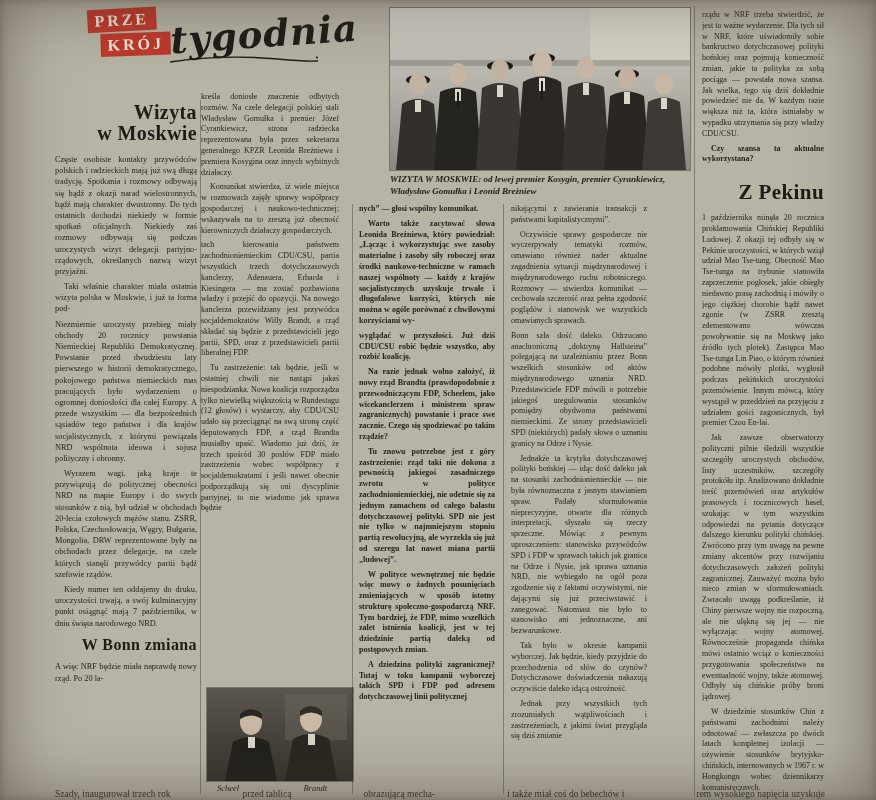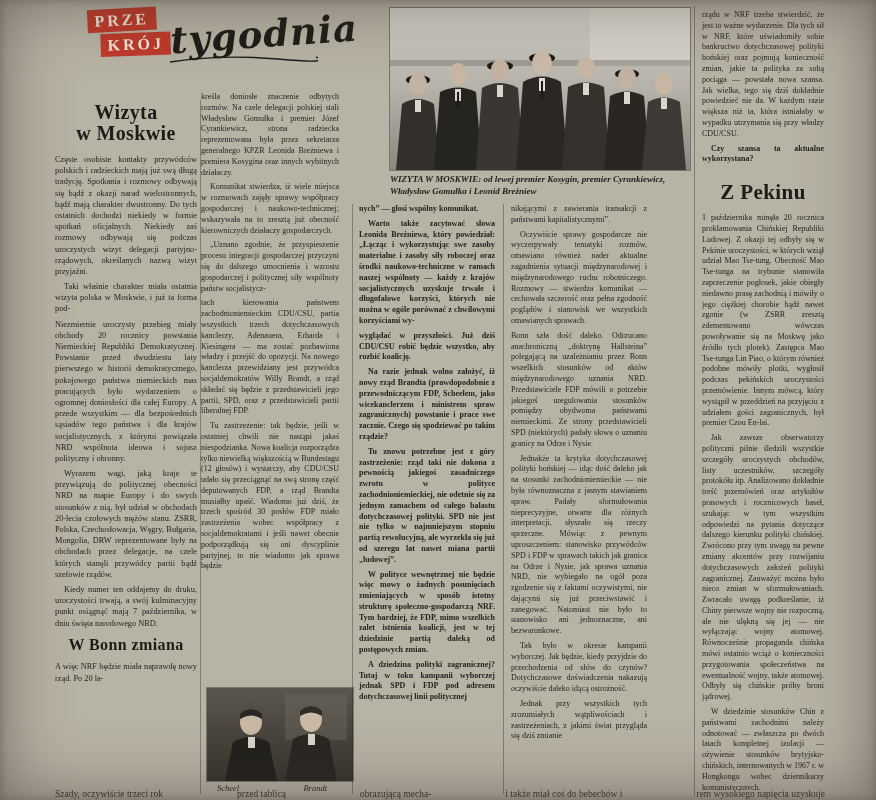--- a/index.html
+++ b/index.html
@@ -35,21 +35,21 @@
   
   .col { position:absolute; text-align:justify; font-size:8px; line-height:1.35; overflow:hidden; }
   .col p { margin:0 0 4px; text-indent:9px; }
   .col p.noind { text-indent:0; }
   .col1 { left:55px;  top:100px; width:142px; height:694px; font-size:8.3px; }
   .col2 { left:201px; top:92px;  width:138px; height:594px; }
   .col3 { left:359px; top:204px; width:136px; height:590px;font-weight:bold; }
   .col4 { left:511px; top:204px; width:136px; height:590px; }
   .col5 { left:702px; top:10px;  width:122px; height:780px; }
 
-  .hl { font-weight:700; text-align:center; color:#1f1c17; letter-spacing:.4px; }
+  .hl { font-weight:700; text-align:right; color:#1f1c17; letter-spacing:.4px; }
   .hl1 { font-size:20px; line-height:1.05; white-space:pre-line; margin:2px 0 10px; }
   .hl2 { font-size:20px; line-height:1.05; margin:18px 0 9px; }
   .hl3 { font-size:16px; line-height:1.05; margin:8px 0 8px; }
   .hl4 { font-size:21px; line-height:1.05; margin:16px 0 10px; }
   .q-em { font-weight:700; }
 
   
   .photo-main { position:absolute; left:390px; top:8px; width:300px; height:162px;
     outline:1px solid rgba(30,25,20,.4); background:#9b9991; }
   .photo-main svg, .photo-small svg { display:block; width:100%; height:100%; }
@@ -144,33 +144,32 @@
     <p class="noind">Niezmiernie uroczysty przebieg miały obchody 20 rocznicy powstania Niemieckiej Republiki Demokratycznej. Powstanie przed dwudziestu laty pierwszego w historii demokratycznego, pokojowego państwa niemieckich mas pracujących było wydarzeniem o ogromnej doniosłości dla całej Europy. A przede wszystkim — dla bezpośrednich sąsiadów tego państwa i dla krajów socjalistycznych, z którymi powiązała NRD wspólnota ideowa i sojusz polityczny i obronny.</p>
     <p>Wyrazem wagi, jaką kraje te przywiązują do politycznej obecności NRD na mapie Europy i do swych stosunków z nią, był udział w obchodach 20-lecia czołowych mężów stanu. ZSRR, Polska, Czechosłowacja, Węgry, Bułgaria, Mongolia, DRW reprezentowane były na obchodach przez delegacje, na czele których stanęli przywódcy partii bądź szefowie rządów.</p>
     <p>Kiedy numer ten oddajemy do druku, uroczystości trwają, a swój kulminacyjny punkt osiągnąć mają 7 października, w dniu święta narodowego NRD.</p>
     <h2 class="hl hl3">W Bonn zmiana</h2>
     <p class="noind">A więc NRF będzie miała naprawdę nowy rząd. Po 20 la-</p>
   </div>
 
   <div class="col col2">
     <p class="noind">kreśla doniosłe znaczenie odbytych rozmów. Na czele delegacji polskiej stali Władysław Gomułka i premier Józef Cyrankiewicz, strona radziecka reprezentowana była przez sekretarza generalnego KPZR Leonida Breżniewa i premiera Kosygina oraz innych wybitnych działaczy.</p>
     <p>Komunikat stwierdza, iż wiele miejsca w rozmowach zajęły sprawy współpracy gospodarczej i naukowo-technicznej; wskazywała na to zresztą już obecność kierowniczych działaczy gospodarczych.</p>
-    <p>„Uznano zgodnie, że przyspieszenie procesu integracji gospodarczej przyczyni się do dalszego umocnienia i wzrostu gospodarczej i politycznej siły wspólnoty państw socjalistycz-</p>
     <p class="noind">tach kierowania państwem zachodnioniemieckim CDU/CSU, partia wszystkich trzech dotychczasowych kanclerzy, Adenauera, Erharda i Kiesingera — ma zostać pozbawiona władzy i przejść do opozycji. Na nowego kanclerza przewidziany jest przywódca socjaldemokratów Willy Brandt, a rząd składać się będzie z przedstawicieli jego partii, SPD, oraz z przedstawicieli partii liberalnej FDP.</p>
     <p>Tu zastrzeżenie: tak będzie, jeśli w ostatniej chwili nie nastąpi jakaś niespodzianka. Nowa koalicja rozporządza tylko niewielką większością w Bundestagu (12 głosów) i wystarczy, aby CDU/CSU udało się przeciągnąć na swą stronę część deputowanych FDP, a rząd Brandta musiałby upaść. Wiadomo już dziś, że trzech spośród 30 posłów FDP miało zastrzeżenia wobec współpracy z socjaldemokratami i jeśli nawet obecnie podporządkują się oni dyscyplinie partyjnej, to nie wiadomo jak sprawa będzie</p>
   </div>
 
   <div class="col col3">
     <p class="noind">nych” — głosi wspólny komunikat.</p>
     <p>Warto także zacytować słowa Leonida Breżniewa, który powiedział: „Łącząc i wykorzystując swe zasoby materialne i zasoby siły roboczej oraz środki naukowo-techniczne w ramach naszej wspólnoty — każdy z krajów socjalistycznych uzyskuje trwałe i długofalowe korzyści, których nie można w ogóle porównać z chwilowymi korzyściami wy-</p>
     <p class="noind">wyglądać w przyszłości. Już dziś CDU/CSU robić będzie wszystko, aby rozbić koalicję.</p>
     <p>Na razie jednak wolno założyć, iż nowy rząd Brandta (prawdopodobnie z przewodniczącym FDP, Scheelem, jako wicekanclerzem i ministrem spraw zagranicznych) powstanie i prace swe zacznie. Czego się spodziewać po takim rządzie?</p>
     <p>Tu znowu potrzebne jest z góry zastrzeżenie: rząd taki nie dokona z pewnością jakiegoś zasadniczego zwrotu w polityce zachodnioniemieckiej, nie odetnie się za jednym zamachem od całego balastu dotychczasowej polityki. SPD nie jest nie tylko w najmniejszym stopniu partią rewolucyjną, ale wyrzekła się już od szeregu lat nawet miana partii „ludowej”.</p>
     <p>W polityce wewnętrznej nie będzie więc mowy o żadnych posunięciach zmieniających w sposób istotny strukturę społeczno-gospodarczą NRF. Tym bardziej, że FDP, mimo wszelkich zalet istnienia koalicji, jest w tej dziedzinie partią daleką od postępowych zmian.</p>
-    <p>A dziedzina polityki zagranicznej? Tutaj w toku kampanii wyborczej jednak SPD i FDP pod adresem dotychczasowej linii politycznej</p>
+    <p>A dziedzina polityki zagranicznej? Tutaj w toku kampanii wyborczej takich SPD i FDP pod adresem dotychczasowej linii politycznej</p>
   </div>
 
   <div class="col col4">
     <p class="noind">nikającymi z zawierania transakcji z państwami kapitalistycznymi”.</p>
     <p>Oczywiście sprawy gospodarcze nie wyczerpywały tematyki rozmów, omawiano również nader aktualne zagadnienia sytuacji międzynarodowej i międzynarodowego ruchu robotniczego. Rozmowy — stwierdza komunikat — cechowała szczerość oraz pełna zgodność poglądów i stanowisk we wszystkich omawianych sprawach.</p>
     <p class="noind">Bonn szła dość daleko. Odrzucano anachroniczną „doktrynę Hallsteina” polegającą na uzależnianiu przez Bonn wszelkich stosunków od aktów międzynarodowego uznania NRD. Przedstawiciele FDP mówili o potrzebie jakiegoś uregulowania stosunków pomiędzy obydwoma państwami niemieckimi. Ze strony przedstawicieli SPD (niektórych) padały słowa o uznaniu granicy na Odrze i Nysie.</p>
     <p>Jednakże ta krytyka dotychczasowej polityki bońskiej — idąc dość daleko jak na stosunki zachodnioniemieckie — nie była równoznaczna z jasnym stawianiem spraw. Padały sformułowania nieprecyzyjne, otwarte dla różnych interpretacji, słyszało się rzeczy sprzeczne. Mówiąc z pewnym uproszczeniem: stanowisko przywódców SPD i FDP w sprawach takich jak granica na Odrze i Nysie, jak sprawa uznania NRD, nie wybiegało na ogół poza zgodzenie się z faktami oczywistymi, nie dającymi się już przeciwstawić i zanegować. Natomiast nie było to stanowisko ani jednoznaczne, ani bezwarunkowe.</p>
     <p>Tak było w okresie kampanii wyborczej. Jak będzie, kiedy przyjdzie do przechodzenia od słów do czynów? Dotychczasowe doświadczenia nakazują oczywiście daleko idącą ostrożność.</p>
     <p>Jednak przy wszystkich tych zrozumiałych wątpliwościach i zastrzeżeniach, z jakimi świat przygląda się dziś zmianie</p>
   </div>
@@ -210,20 +209,20 @@
       <span>Brandt</span>
     </div>
   </div>
 
   <div class="vline v1"></div>
   <div class="vline v2"></div>
   <div class="vline v3"></div>
   <div class="vline v4"></div>
 
   <div class="bottom-strip">
-    <span>Szady, oczywiście trzeci rok</span>
+    <span>Szady, inaugurował trzech rok</span>
     <span>przed tablicą</span>
     <span>obrazującą mecha-</span>
     <span>i także miał coś do bebechów i</span>
     <span>rem wysokiego napięcia uzyskuje</span>
   </div>
 
 </div>
 
 </body></html>

